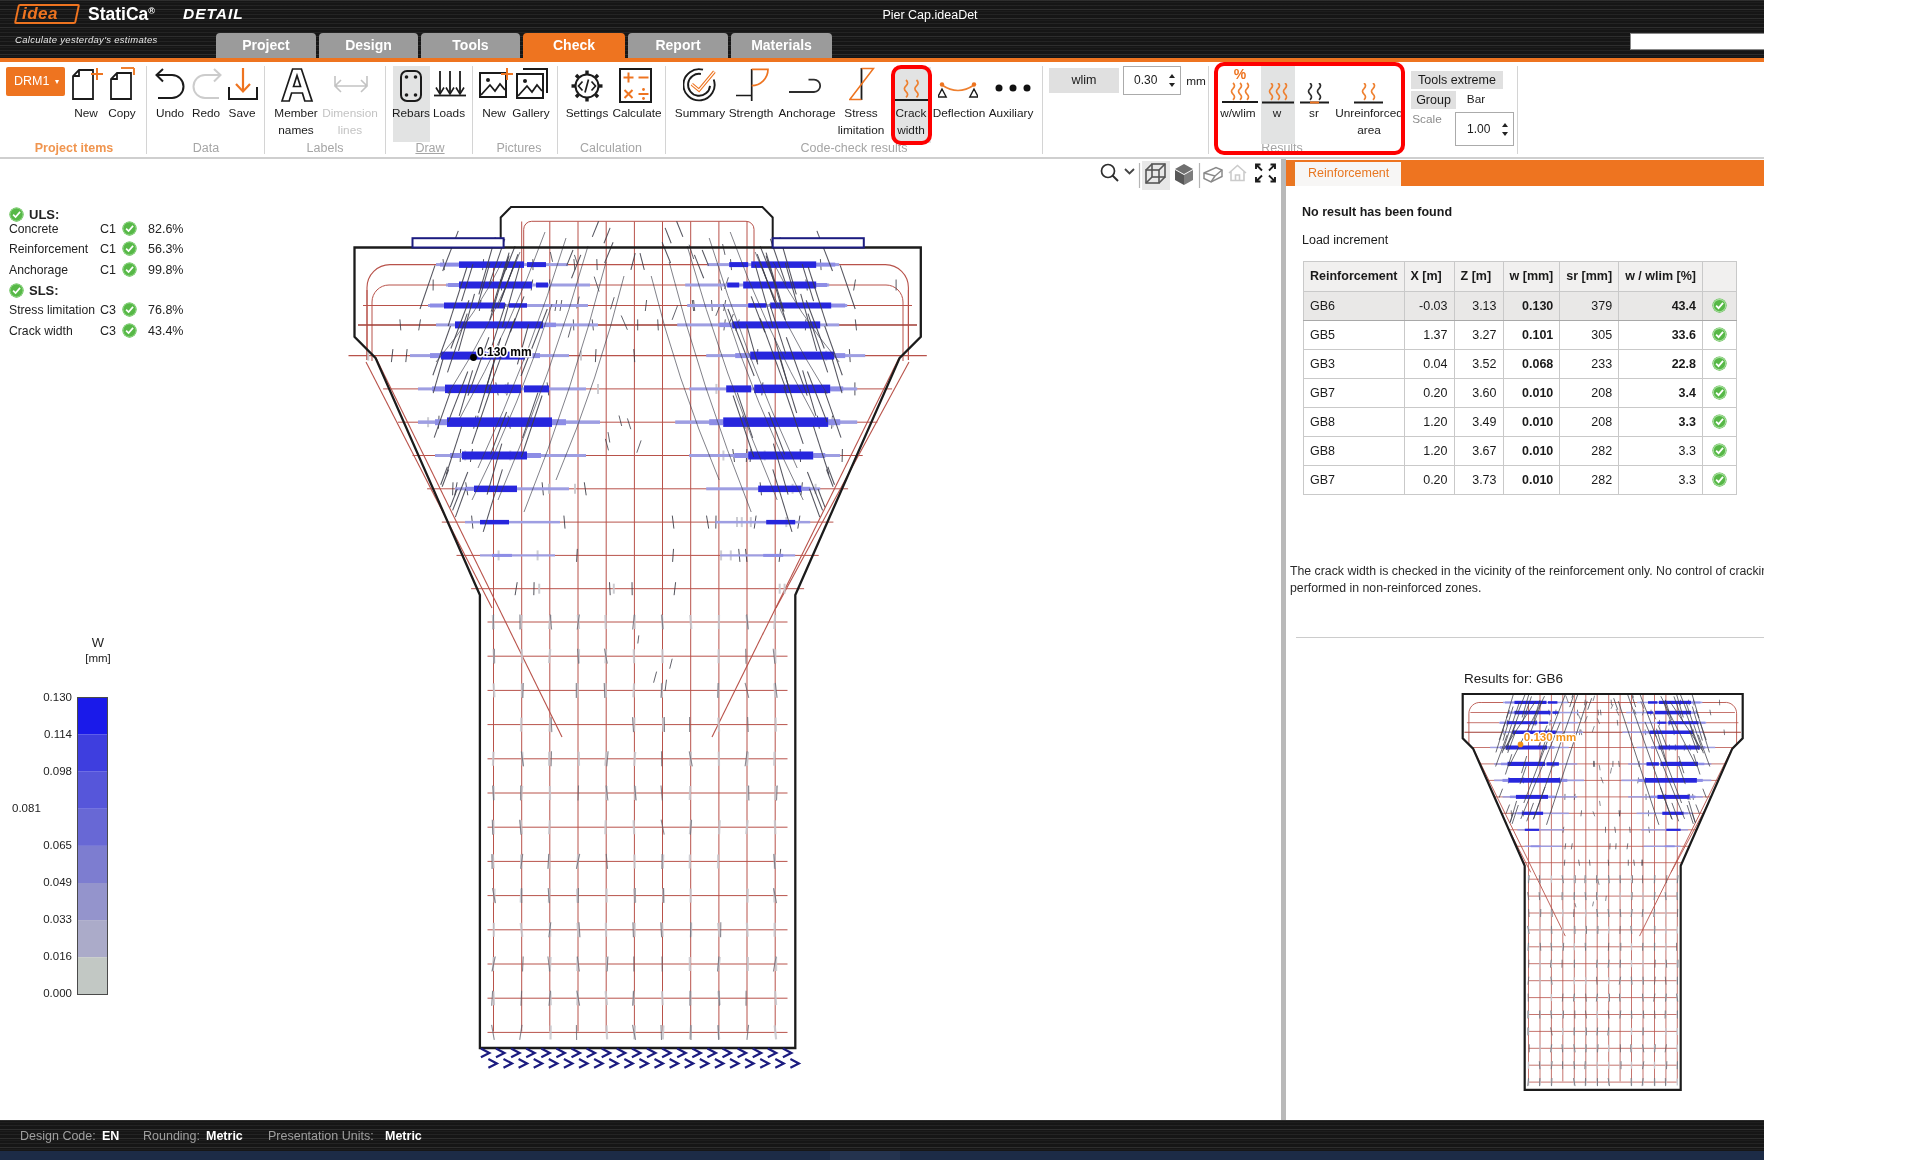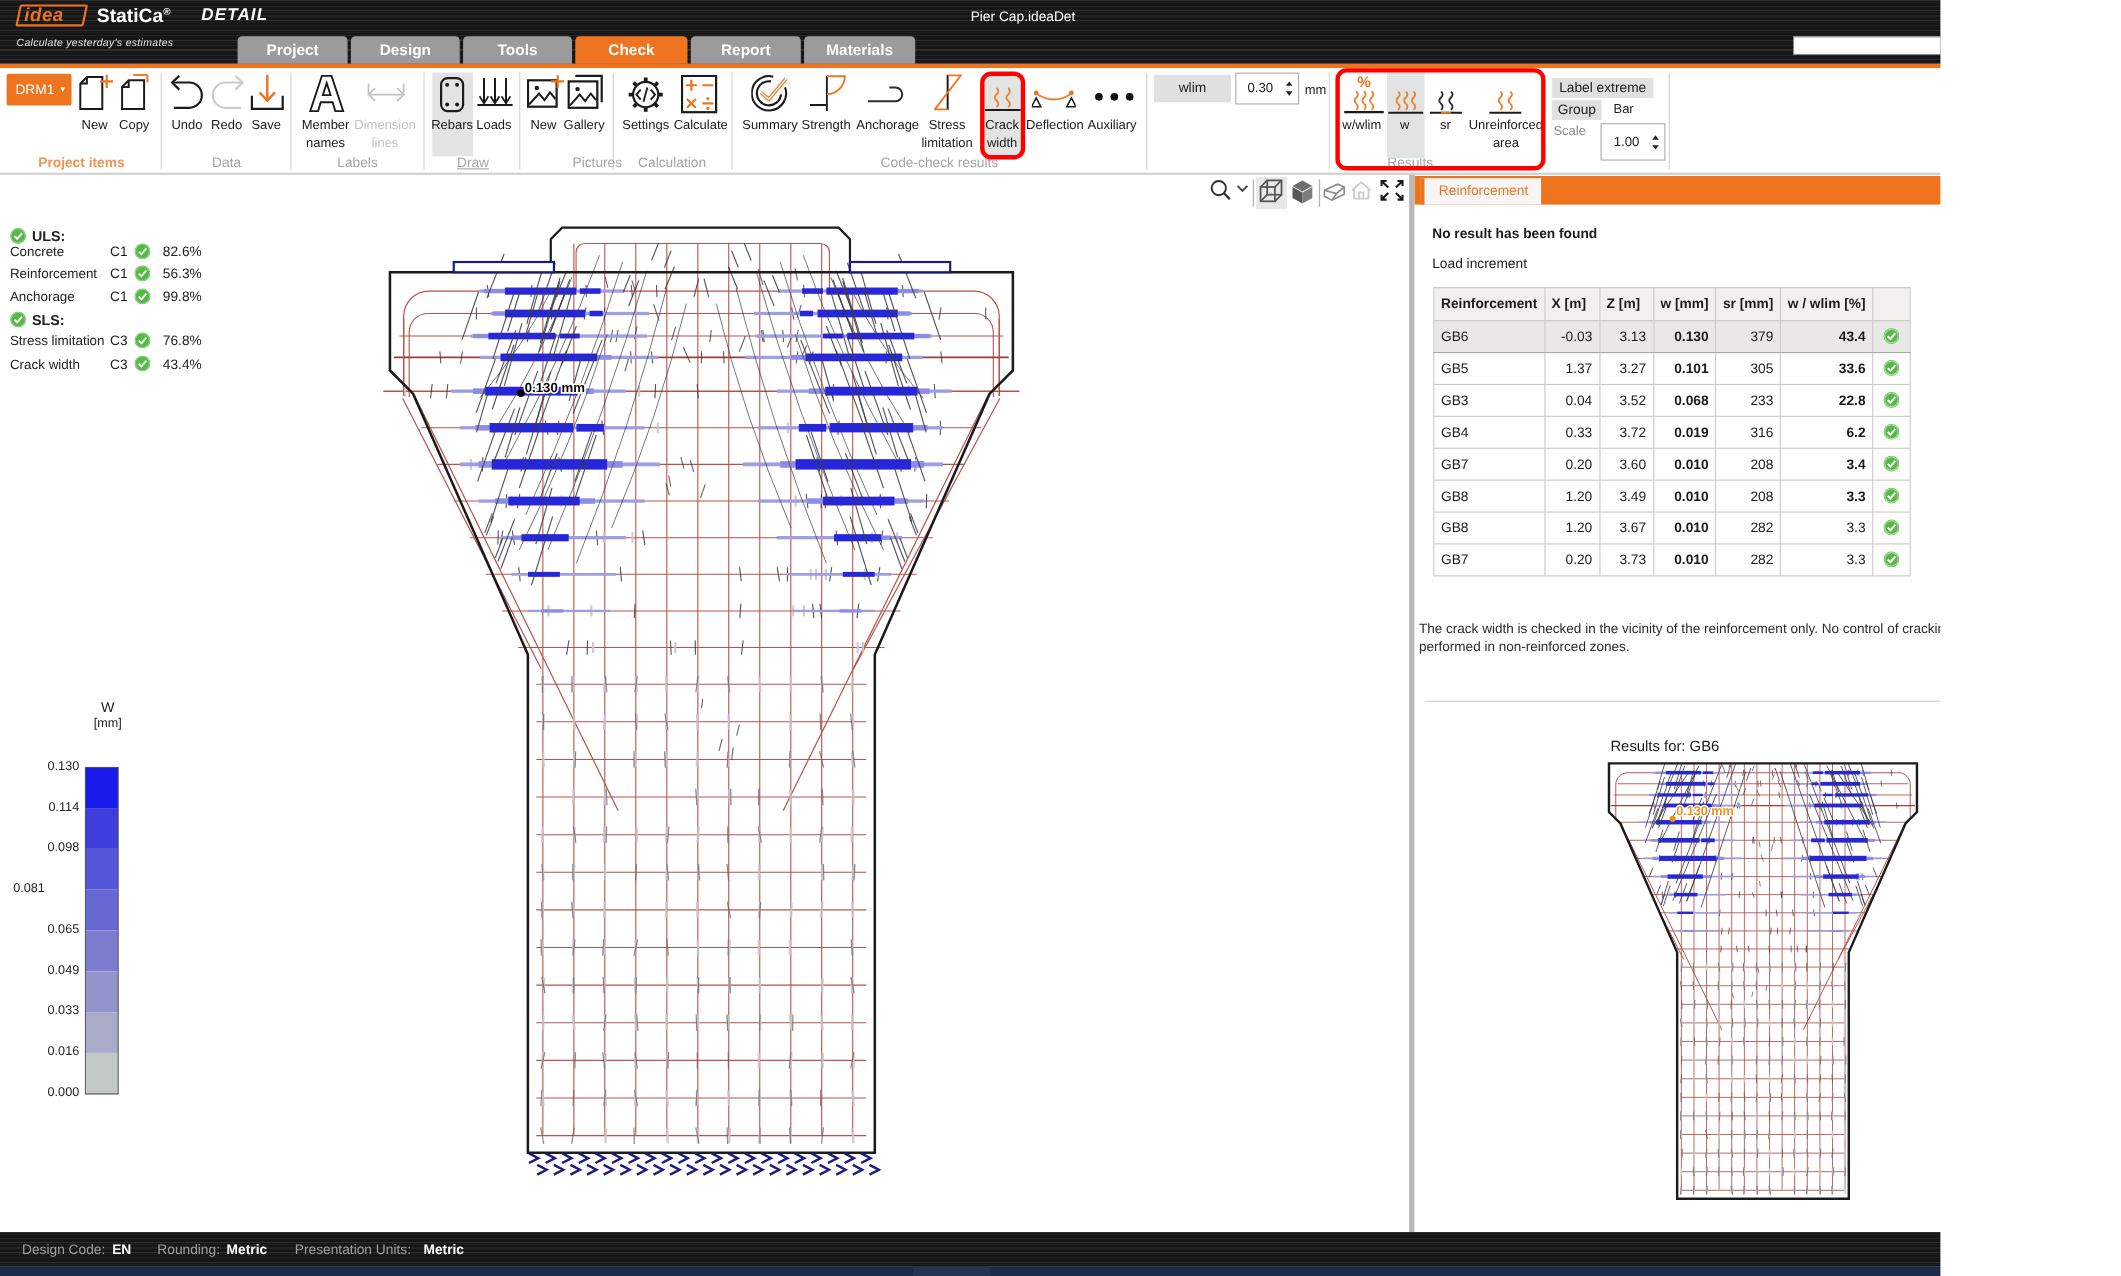--- a/index.html
+++ b/index.html
@@ -63,21 +63,21 @@
 <div class="sep" style="left:472px;top:4px;height:88px"></div>
 <div class="sep" style="left:557px;top:4px;height:88px"></div>
 <div class="sep" style="left:665px;top:4px;height:88px"></div>
 <div class="sep" style="left:1042px;top:4px;height:88px"></div>
 <div class="sep" style="left:1208px;top:4px;height:88px"></div>
 <div class="sep" style="left:1517px;top:4px;height:88px"></div>
 <div class="glabel" style="left:74px;top:79px;color:#f0954f;font-weight:bold;">Project items</div>
 <div class="glabel" style="left:206px;top:79px;">Data</div>
 <div class="glabel" style="left:325px;top:79px;">Labels</div>
 <div class="glabel" style="left:430px;top:79px;text-decoration:underline;">Draw</div>
-<div class="glabel" style="left:543px;top:79px;">Pictures</div>
+<div class="glabel" style="left:519px;top:79px;">Pictures</div>
 <div class="glabel" style="left:611px;top:79px;">Calculation</div>
 <div class="glabel" style="left:854px;top:79px;">Code-check results</div>
 <div class="glabel" style="left:1282px;top:79px;">Results</div>
 <div class="abs" style="left:6px;top:5px;width:59px;height:29px;background:#ee7420;border-radius:2px;color:#fff;font-size:12.5px;line-height:29px;padding-left:8px">DRM1<span style="position:absolute;right:6px;top:0;font-size:8px">▾</span></div>
 <svg class="icon" style="left:71px;top:5px" width="32" height="35" viewBox="0 0 32 35">
         <path d="M8,3 H22 V32 H2 V9 L8,3 Z M8,3 V9 H2" fill="none" stroke="#1b1b1b" stroke-width="1.8"></path>
         <path d="M20,7 H32 M26,1 V13" stroke="#ee7420" stroke-width="2"></path>
       </svg>
 <div class="ilabel" style="left:86px;top:43px">New</div>
 <svg class="icon" style="left:107px;top:5px" width="33" height="35" viewBox="0 0 33 35">
@@ -253,21 +253,21 @@
 <div class="ilabel" style="left:1314px;top:43px">sr</div>
 <svg class="icon" style="left:1352px;top:21px" width="33" height="21" viewBox="0 0 33 21">
         <g>
           <path d="M12,0 q3,2.72 0,5.61 q-3,2.72 0,5.61 q3,2.72 0,5.61" fill="none" stroke="#ee8030" stroke-width="1.7"></path>
           <path d="M21,0 q3,2.72 0,5.61 q-3,2.72 0,5.61 q3,2.72 0,5.61" fill="none" stroke="#ee8030" stroke-width="1.7"></path>
         </g>
         <path d="M2,19.5 H31" stroke="#1b1b1b" stroke-width="2"></path>
       </svg>
 <div class="ilabel" style="left:1369px;top:43px;color:#1a1a1a">Unreinforced<br>area</div>
 <div class="abs" style="left:1214px;top:0px;width:191px;height:93px;border:4px solid #fe0000;border-radius:10px"></div>
-<div class="graybox" style="left:1411px;top:9px;width:92px;height:18px;line-height:18px;font-size:12.5px">Label extreme</div>
+<div class="graybox" style="left:1411px;top:9px;width:92px;height:18px;line-height:18px;font-size:12.5px">Tools extreme</div>
 <div class="graybox" style="left:1411px;top:29px;width:45px;height:18px;line-height:18px;font-size:12.5px">Group</div>
 <div class="ilabel" style="left:1476px;top:29px;">Bar</div>
 <div class="ilabel" style="left:1427px;top:49px;color:#8c8c8c">Scale</div>
 <div class="sp" style="left:1455px;top:50px;width:59px;height:34px;line-height:32px;padding-left:11px">1.00<span class="sparrows" style="top:7px">
           <span class="tri-u"></span>
           <span class="tri-d"></span>
         </span></div>
 </div>
 <div class="abs" style="left:0;top:157px;width:1928px;height:1.5px;background:#cfcfcf"></div>
 <div class="abs" style="left:0;top:158.5px;width:1281px;height:961px;background:#fff" id="canvas">
@@ -999,33 +999,20 @@
                 <path d="M4.4,8.2 L7,10.8 L11.8,5.2" fill="none" stroke="#fff" stroke-width="1.9"></path>
               </svg></td>
           </tr>
           <tr>
             <td class="l">GB3</td>
             <td>0.04</td>
             <td>3.52</td>
             <td class="b">0.068</td>
             <td>233</td>
             <td class="b">22.8</td>
-            <td style="text-align:center;padding:0 3px"><svg class="chk" width="15" height="15" viewBox="0 0 16 16">
-                <circle cx="8" cy="8" r="7.6" fill="#57b847"></circle>
-                <circle cx="8" cy="8" r="6.6" fill="none" stroke="#a5dd9c" stroke-width="1.2"></circle>
-                <path d="M4.4,8.2 L7,10.8 L11.8,5.2" fill="none" stroke="#fff" stroke-width="1.9"></path>
-              </svg></td>
-          </tr>
-          <tr>
-            <td class="l">GB4</td>
-            <td>0.33</td>
-            <td>3.72</td>
-            <td class="b">0.019</td>
-            <td>316</td>
-            <td class="b">6.2</td>
             <td style="text-align:center;padding:0 3px"><svg class="chk" width="15" height="15" viewBox="0 0 16 16">
                 <circle cx="8" cy="8" r="7.6" fill="#57b847"></circle>
                 <circle cx="8" cy="8" r="6.6" fill="none" stroke="#a5dd9c" stroke-width="1.2"></circle>
                 <path d="M4.4,8.2 L7,10.8 L11.8,5.2" fill="none" stroke="#fff" stroke-width="1.9"></path>
               </svg></td>
           </tr>
           <tr>
             <td class="l">GB7</td>
             <td>0.20</td>
             <td>3.60</td>

